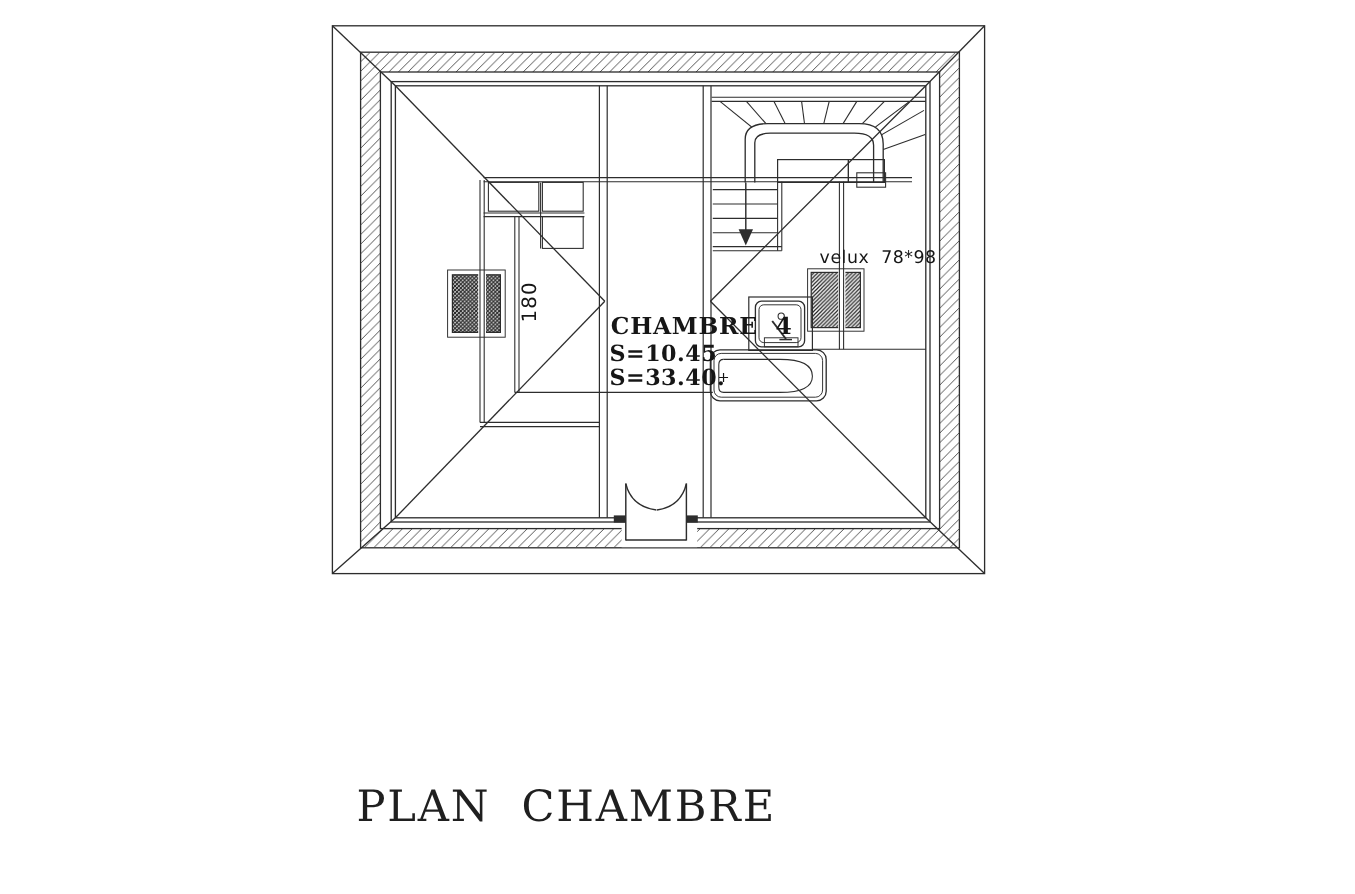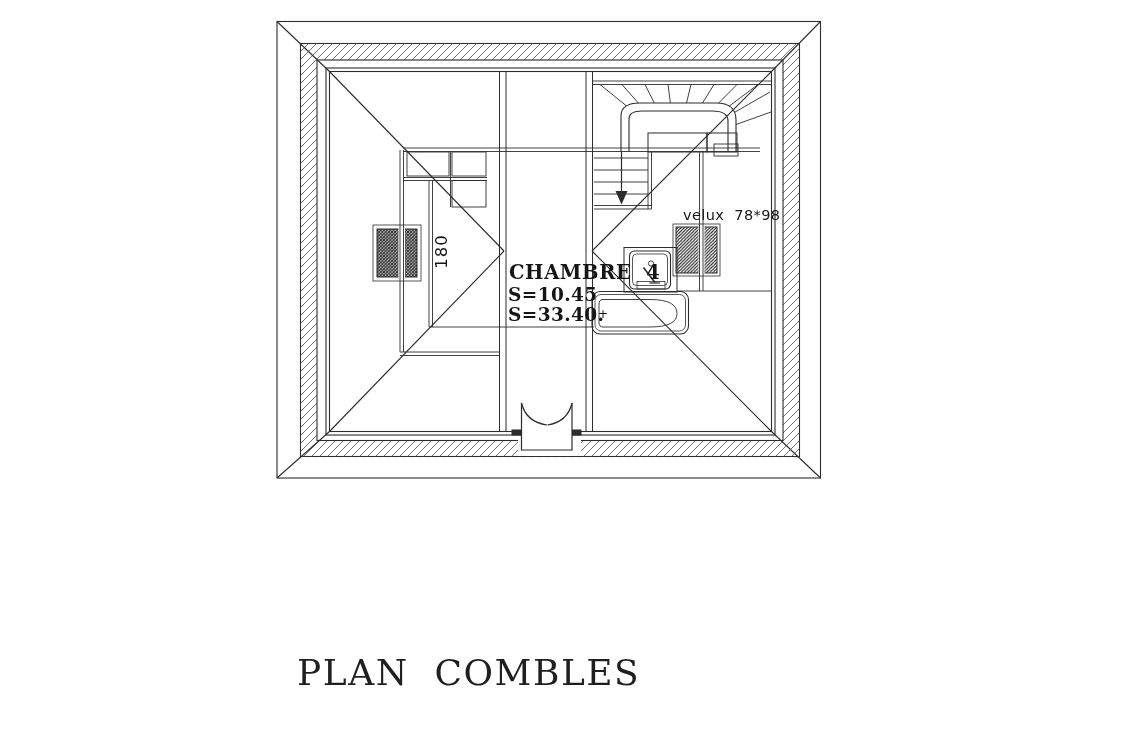--- a/index.html
+++ b/index.html
@@ -168,18 +168,18 @@
       <text class="cad-label" x="508" y="301" font-size="18.5" letter-spacing="0.4">S=10.45</text>
       <text class="cad-label" x="508" y="320.5" font-size="18.5" letter-spacing="0.4">S=33.40.</text>
       <text class="sans-label" x="598" y="318" font-size="12">+</text>
       <text class="sans-label" x="683" y="219.5" font-size="14.5" letter-spacing="0.4">velux  78*98</text>
       <text class="sans-label" x="442.5" y="251.5" font-size="16.5" letter-spacing="1" text-anchor="middle" dominant-baseline="middle" transform="rotate(-90 442.5 251.5)">180</text>
     </g>
   </svg>
 
   
   <div class="title-block">
-    <div>PLAN  COMBLES</div>
+    <div>PLAN  CHAMBRE</div>
     
     
   </div>
 
 </div>
 
 </body></html>

